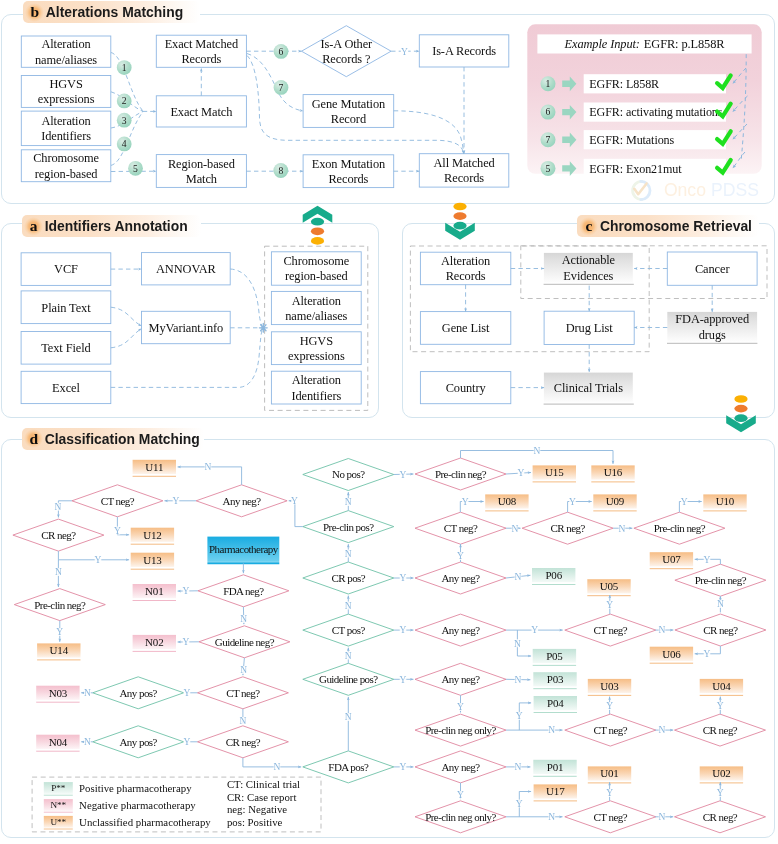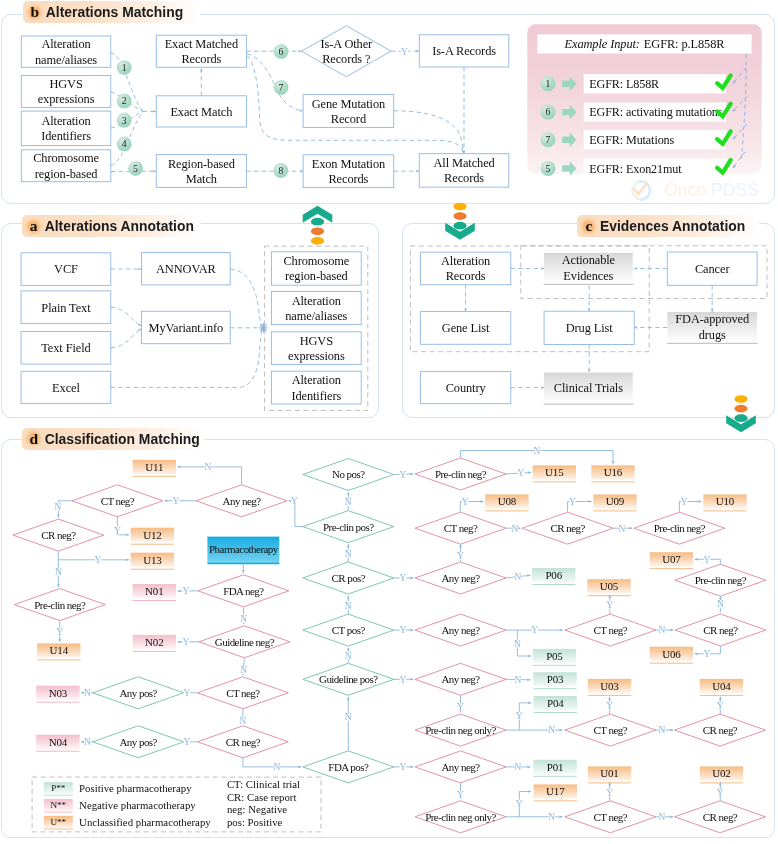--- a/index.html
+++ b/index.html
@@ -26,25 +26,25 @@
 <div class="panel" style="left:1.3px;top:14.0px;width:773.7px;height:190.3px;"></div>
 <div class="panel" style="left:1.3px;top:222.7px;width:378.0px;height:195.1px;"></div>
 <div class="panel" style="left:402.0px;top:222.7px;width:373.0px;height:195.1px;"></div>
 <div class="panel" style="left:1.3px;top:438.9px;width:773.7px;height:399.6px;"></div>
 <div class="ptitle" style="left:22.7px;top:1.3px;width:177.0px;">
       <div class="pbadge">b</div>
       <span class="txt">Alterations Matching</span>
     </div>
 <div class="ptitle" style="left:21.6px;top:215.1px;width:179.0px;">
       <div class="pbadge">a</div>
-      <span class="txt">Alterations Annotation</span>
+      <span class="txt">Identifiers Annotation</span>
     </div>
 <div class="ptitle" style="left:576.8px;top:215.1px;width:182.0px;">
       <div class="pbadge">c</div>
-      <span class="txt">Evidences Annotation</span>
+      <span class="txt">Chromosome Retrieval</span>
     </div>
 <div class="ptitle" style="left:21.6px;top:427.5px;width:182.0px;">
       <div class="pbadge">d</div>
       <span class="txt">Classification Matching</span>
     </div>
 <svg class="layer" width="778" height="844" viewBox="0 0 778 844">
       <defs>
 <marker id="ar" viewBox="0 0 10 10" refX="9.2" refY="5" markerWidth="4.3" markerHeight="4.3" orient="auto">
   <path d="M0.6 1.4 L9.4 5 L0.6 8.6 L2.6 5 Z" fill="#8cb7dd"></path>
 </marker>

